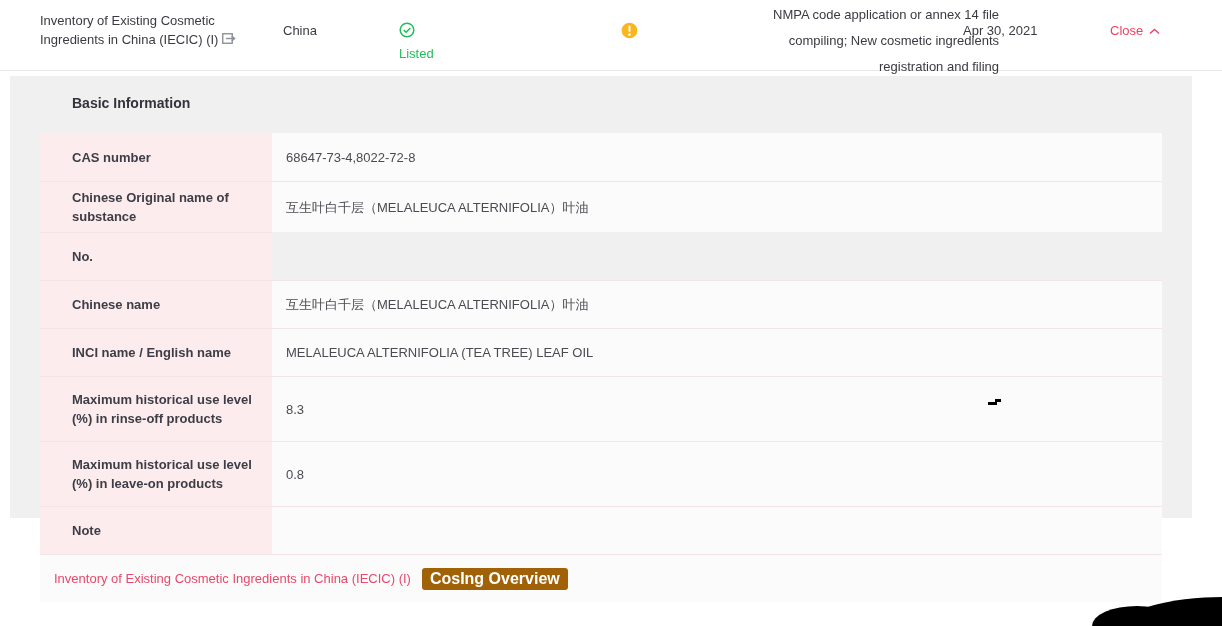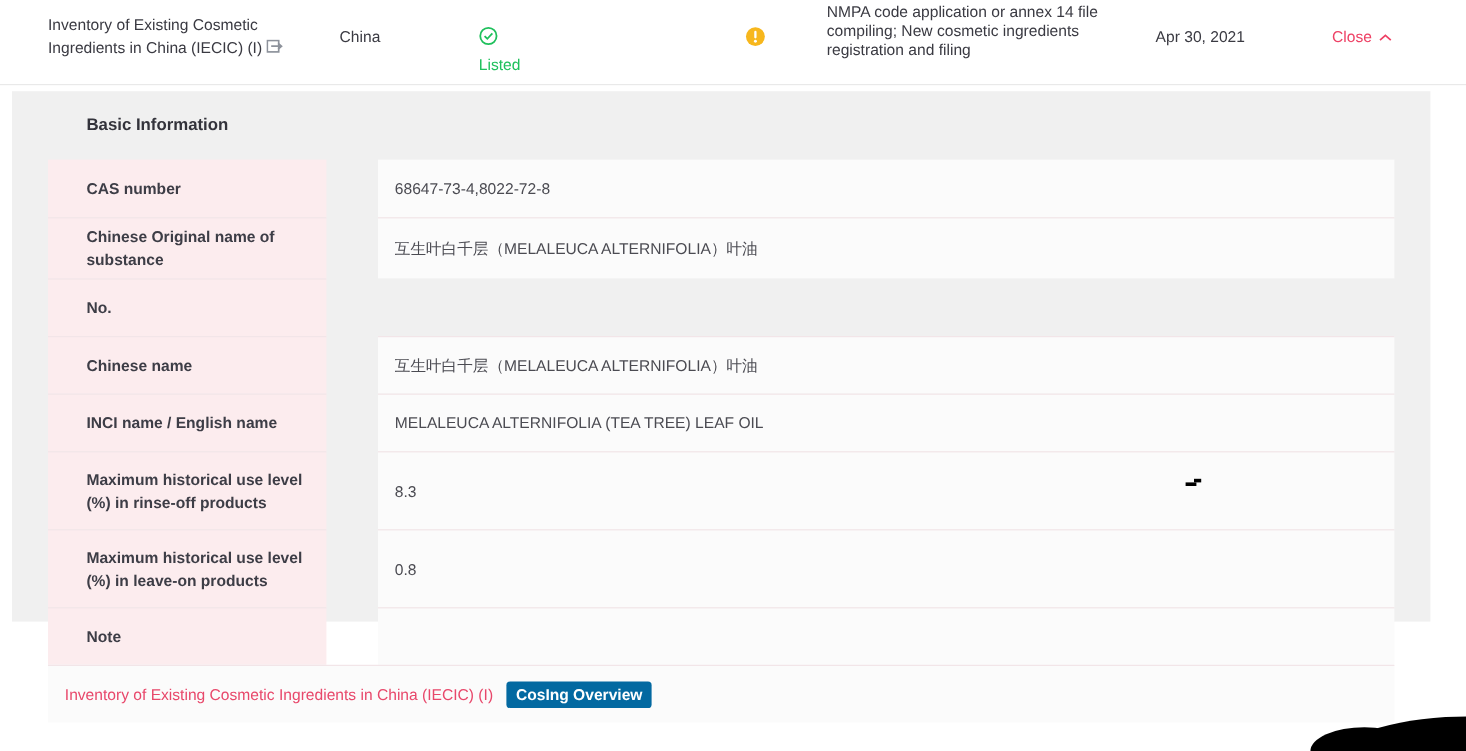--- a/index.html
+++ b/index.html
@@ -23,62 +23,62 @@
     cursor:pointer;
   }
   .ext-icon { display:inline-block; vertical-align:-1px; margin-left:4px; }
   .top-region { position:absolute; left:283px; top:23px; font-size:13px; color:#3a3a42; }
   .top-status {
     position:absolute; left:399px; top:22px;
     font-size:13px; color:#1fc05c; display:flex; gap:5px;flex-direction:column;
   }
   .top-warning { position:absolute; left:621px; top:22px; }
   .top-usage {
-    position:absolute; left:689px; top:2px; width:238px;
-    font-size:13px; line-height:16px; color:#3a3a42;
+    position:absolute; left:761px; top:2px; width:238px;
+    font-size:13px; line-height:26px; color:#3a3a42;text-align:right;
   }
   .top-date { position:absolute; left:963px; top:23px; font-size:13px; color:#3a3a42; }
   .top-close {
     position:absolute; left:1110px; top:23px;
     font-size:13px; color:#ee4165; cursor:pointer;
     display:flex; align-items:center; gap:6px;text-align:center;
   }
   
   .panel {
     position:absolute; left:10px; top:76px; width:1182px; height:442px;
     background:#f0f0f0;
   }
   .panel-title {
     position:absolute; left:62px; top:19px;
     font-size:14px; font-weight:bold; color:#33333b;
   }
   .detail-table {
     position:absolute; left:30px; top:57px; width:1122px;
   }
-  .row { display:flex; width:100%;gap:43px; }
+  .row { display:flex; width:100%; }
   .row + .row .cell { border-top:1px solid #f2e5e8; }
   .cell-label {
     width:232px; min-height:48px; background:#fcecee;
     display:flex; align-items:center;
     padding:6px 14px 6px 32px;
     font-size:13px; font-weight:bold; color:#3d3d46; line-height:19px;
   }
   .cell-value {
     flex:1; min-height:48px; background:#fbfbfb;
     display:flex; align-items:center;
     padding:6px 20px 6px 14px;
     font-size:13px; color:#4b4b52; line-height:19px;
     position:relative;
   }
   .row.tall .cell { min-height:65px; }
   .src-link { color:#e8486b; cursor:pointer; text-decoration:none; }
   .badge {
     display:inline-block; margin-left:11px;
-    background:#0369a1; color:#ffffff;
-    font-size:13px; font-weight:bold;
+    background:#a16207; color:#ffffff;
+    font-size:16px; font-weight:bold;
     padding:3px 8px 4px; border-radius:3px;
     cursor:pointer; line-height:15px;
   }
   
   .cursor-mark { position:absolute; left:988px; top:398px; width:16px; height:8px; }
   .cursor-mark span { position:absolute; background:#000; }
   .cursor-mark .m1 { left:0; top:4px; width:9px; height:3px; }
   .cursor-mark .m2 { left:7px; top:1px; width:6px; height:3px; }
   .blob  { position:absolute; background:#000; border-radius:50%; }
   .blob1 { left:1120px; top:597px; width:210px; height:62px; }

